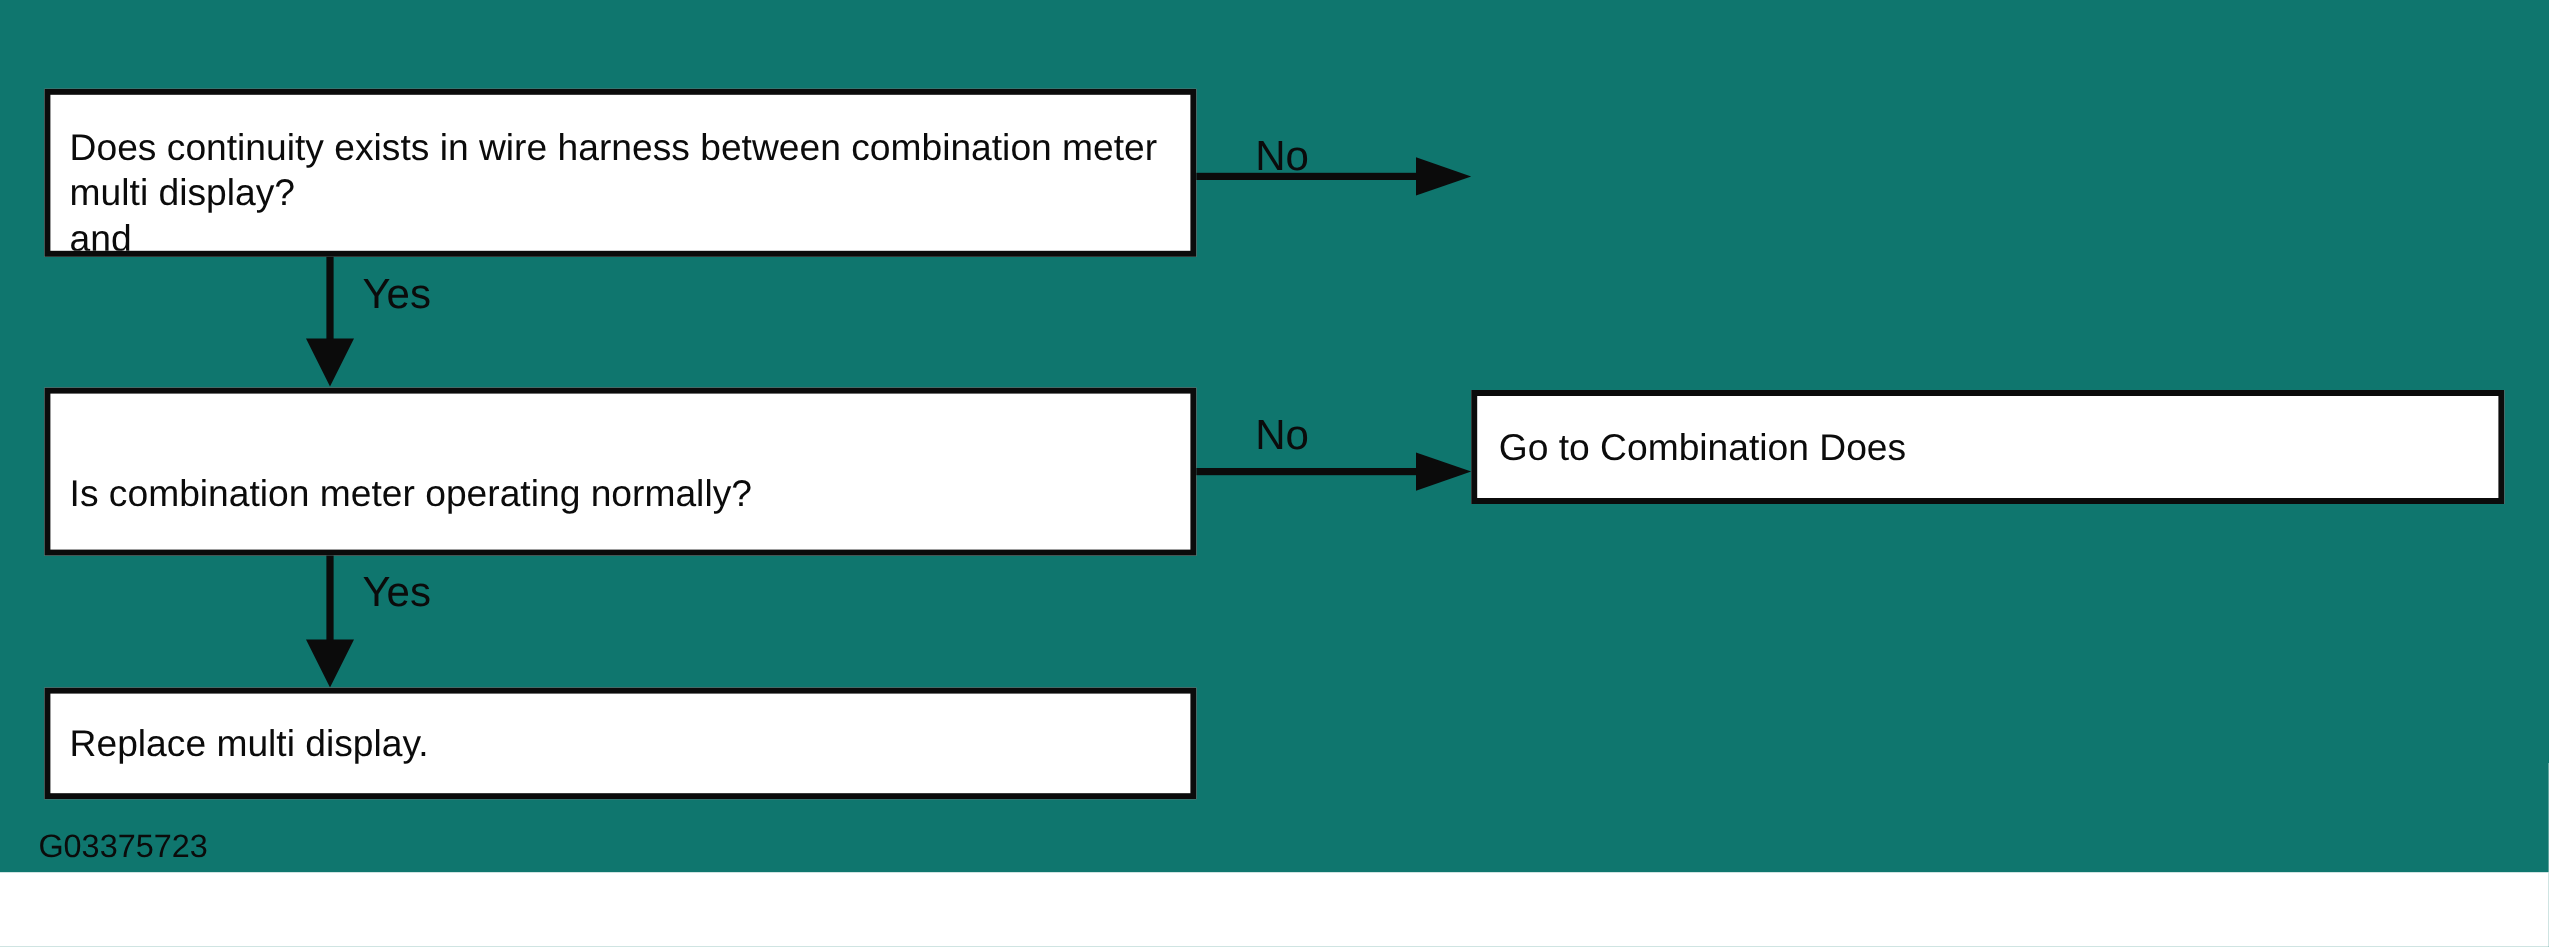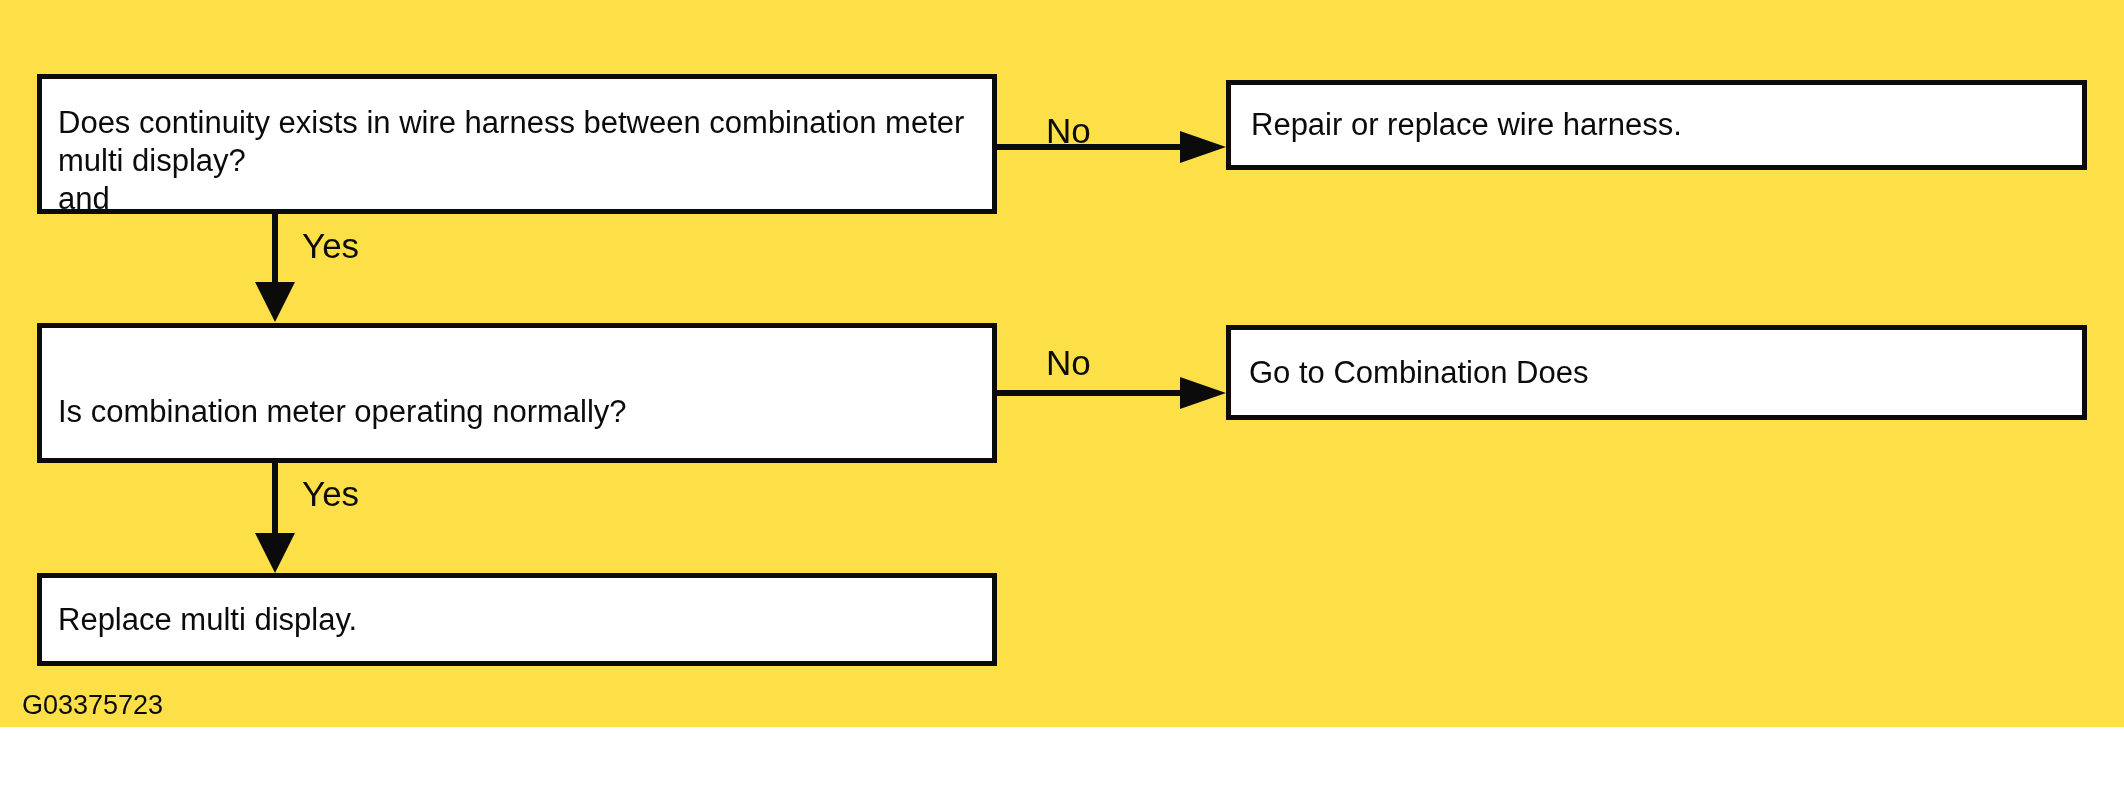--- a/index.html
+++ b/index.html
@@ -4,21 +4,21 @@
 <style>
   html, body {
     margin: 0;
     padding: 0;
     background: #ffffff;
   }
   .canvas {
     position: relative;
     width: 2124px;
     height: 727px;
-    background: #fde047;
+    background: #0f766e;
     font-family: "Liberation Sans", sans-serif;
     color: #0b0b0b;
     overflow: hidden;
   }
   .node {
     position: absolute;
     border: 5px solid #0b0b0b;
     box-sizing: border-box;
     background: #ffffff;
     font-size: 31px;
@@ -74,44 +74,41 @@
   }
   .head-down {
     position: absolute;
     width: 0; height: 0;
     border-left: 20px solid transparent;
     border-right: 20px solid transparent;
     border-top: 40px solid #0b0b0b;
   }
   .figure-code {
     position: absolute;
-    left: 22px; top: 690px;
+    left: 32px; top: 690px;
     font-size: 27px;
     line-height: 30px;
     color: #0b0b0b;
   }
 </style>
 </head>
 <body>
 
 <div class="canvas">
 
   <div class="node q1">
     <div>Does continuity exists in wire harness between combination meter</div>
     <div>multi display?</div>
     <div>and</div>
   </div>
 
   <div class="edge-label" style="left:1046px; top:111px;">No</div>
   <div class="hline" style="left:997px; top:144px; width:183px;"></div>
   <div class="head-right" style="left:1180px; top:131px;"></div>
 
-  <div class="node rb1">
-    <span>Repair or replace wire harness.</span>
-  </div>
 
   <div class="vline" style="left:272px; top:214px; height:70px;"></div>
   <div class="head-down" style="left:255px; top:282px;"></div>
   <div class="edge-label" style="left:302px; top:226px;">Yes</div>
 
   <div class="node q2">
     <span>Is combination meter operating normally?</span>
   </div>
 
   <div class="edge-label" style="left:1046px; top:343px;">No</div>

